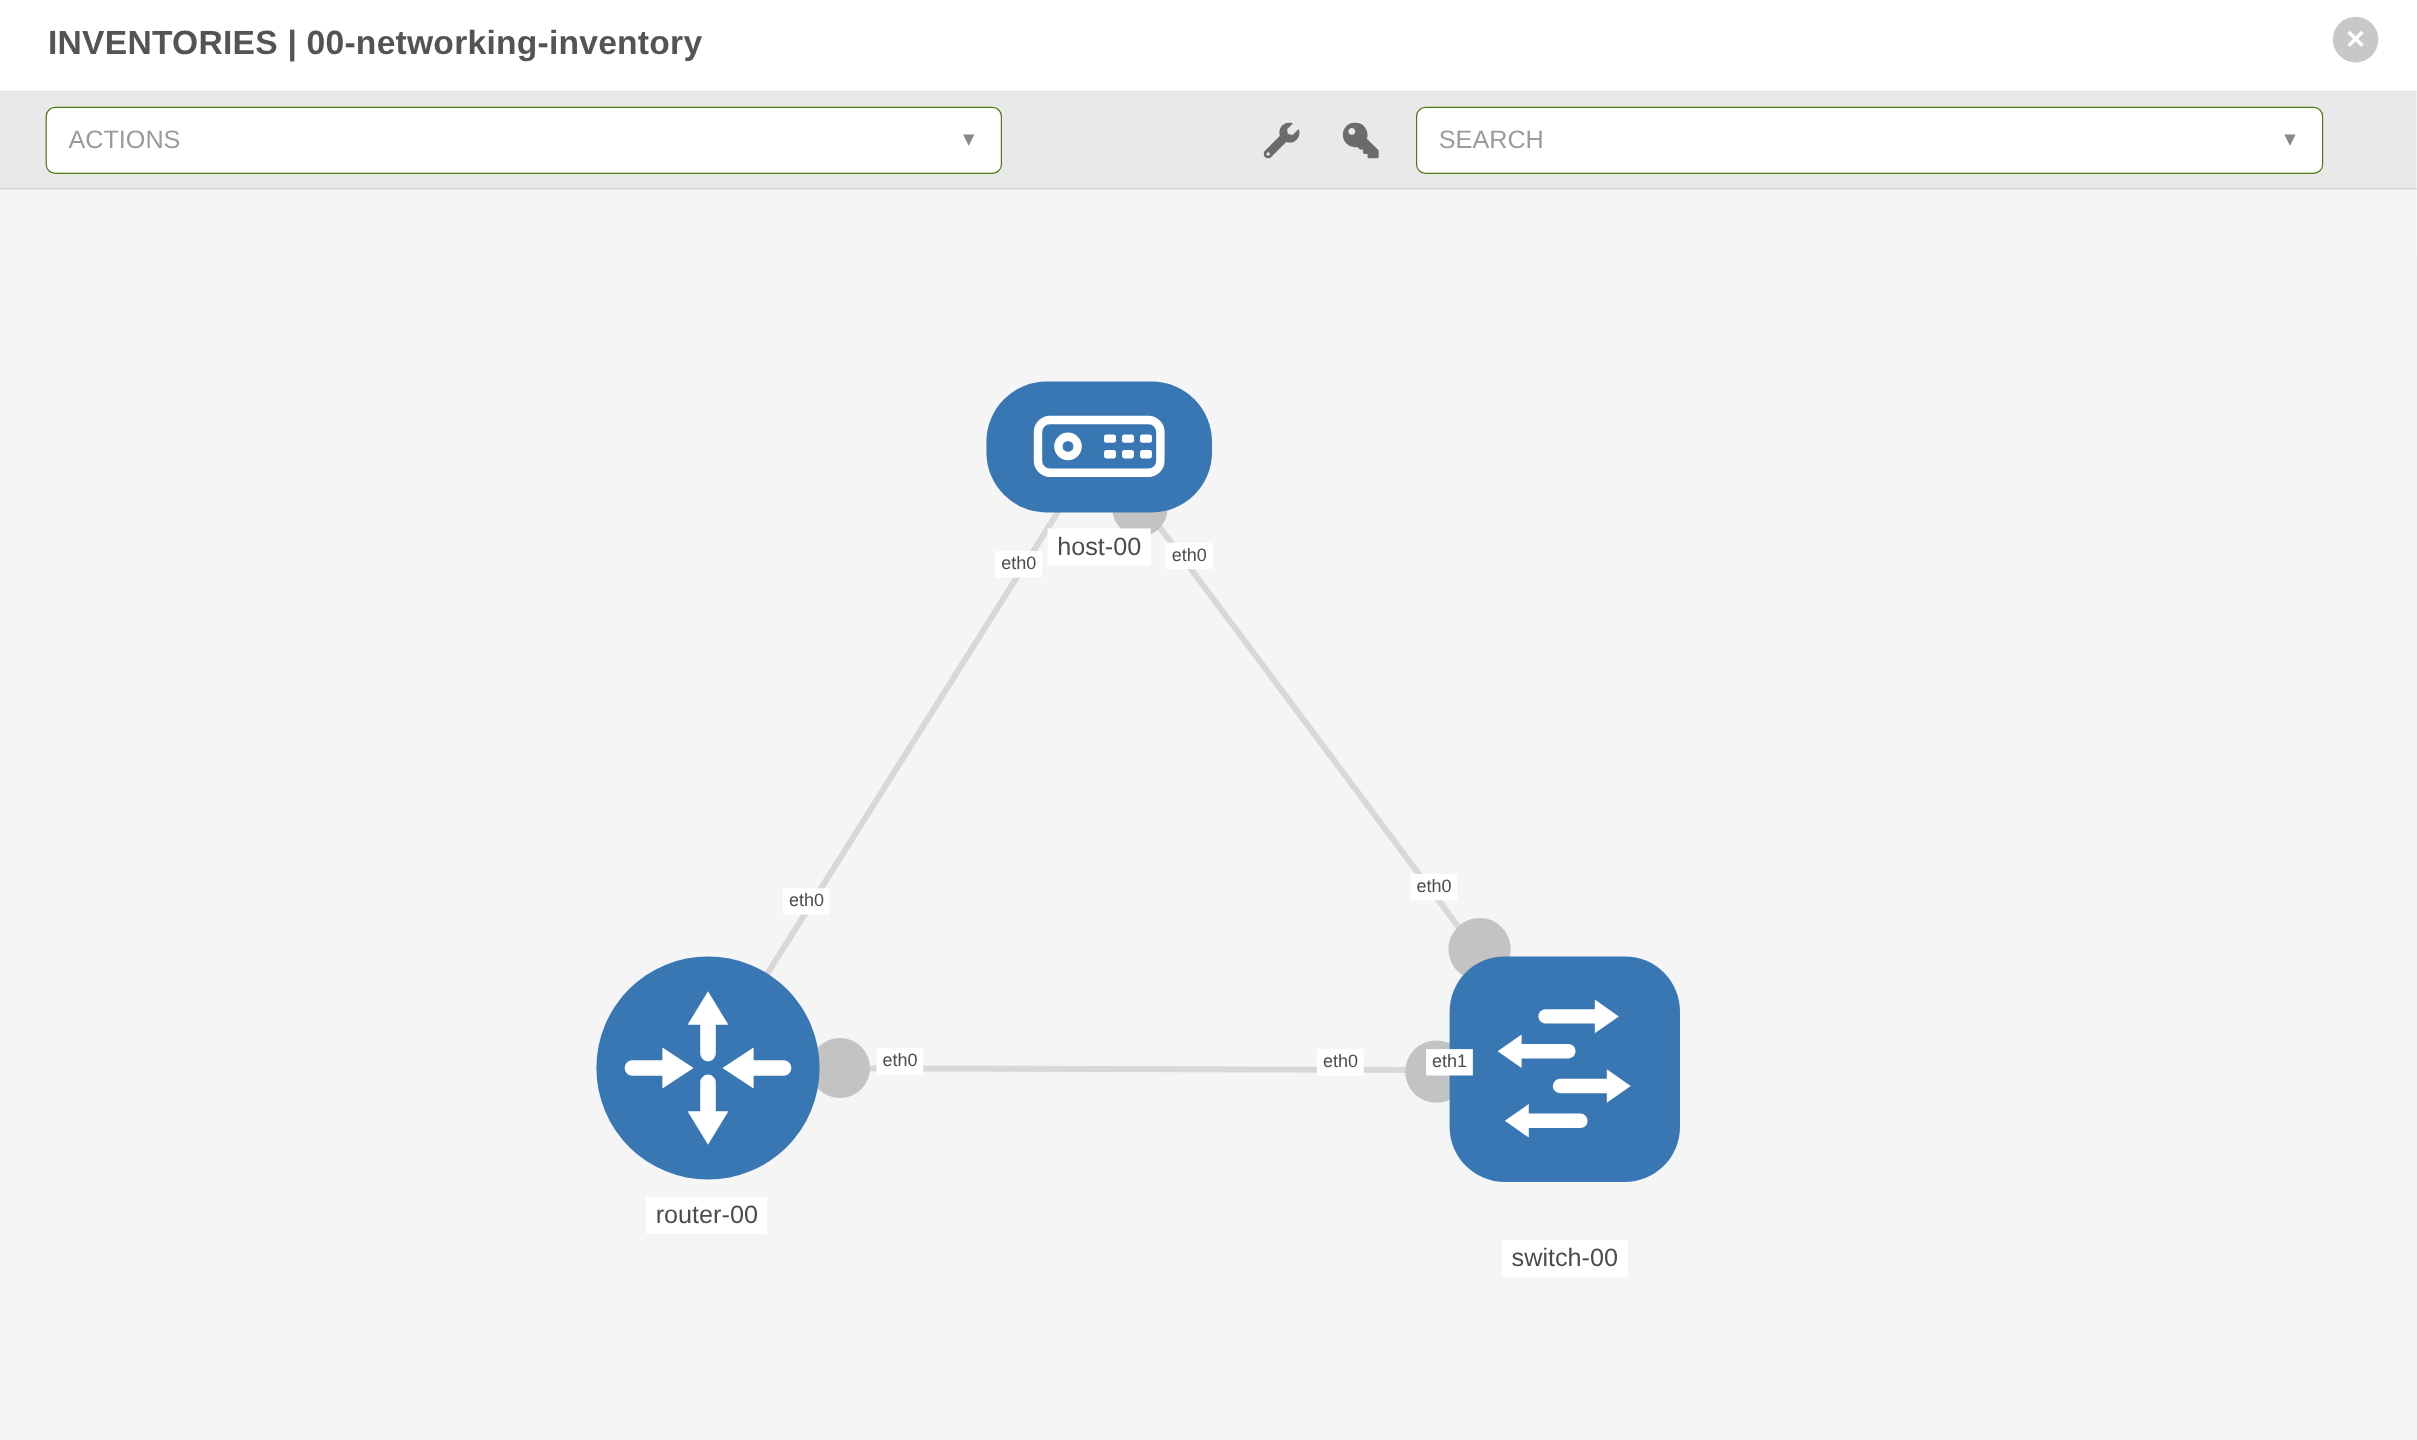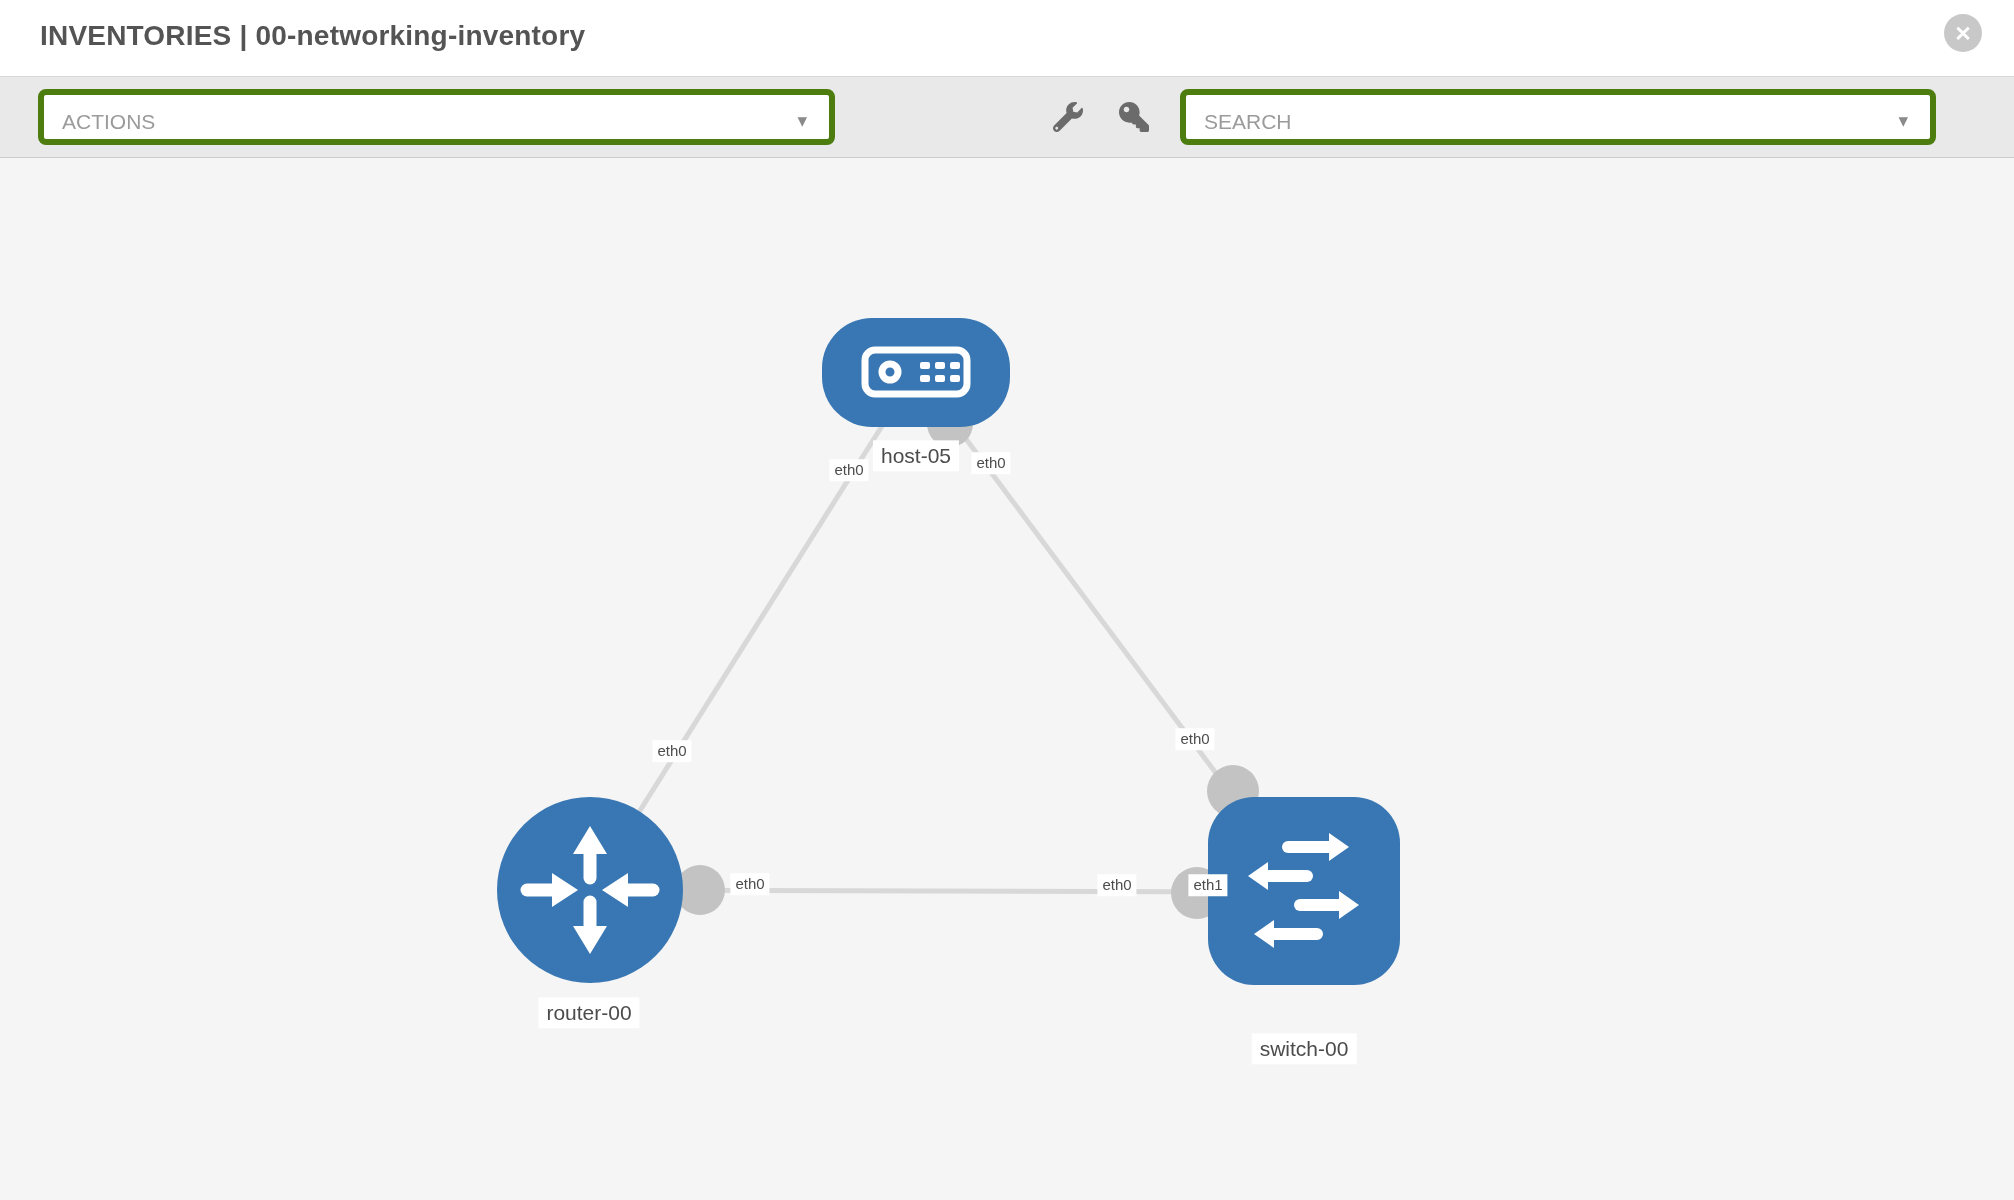--- a/index.html
+++ b/index.html
@@ -7,21 +7,21 @@
   .app{position:relative;width:2014px;height:1200px;overflow:hidden;background:#fff;}
 
   
   .header{position:absolute;top:0;left:0;right:0;height:76px;background:#fff;border-bottom:1px solid #d9d9d9;}
   .page-title{position:absolute;left:40px;top:20px;font-size:28px;font-weight:bold;color:#545454;letter-spacing:.2px;}
   .close-btn{position:absolute;right:32px;top:14px;width:38px;height:38px;border-radius:50%;background:#c8c8c8;
              display:flex;align-items:center;justify-content:center;color:#fff;font-size:21px;font-weight:bold;cursor:pointer;line-height:1;}
 
   
   .toolbar{position:absolute;top:77px;left:0;right:0;height:80px;background:#e9e9e9;border-bottom:1px solid #cccccc;}
-  .combo{position:absolute;top:12px;height:56px;background:#fff;border:6px solid #4d7c0f;border-radius:8px;box-sizing:border-box;cursor:pointer;}
+  .combo{position:absolute;top:12px;height:56px;background:#fff;border:1px solid #4d7c0f;border-radius:8px;box-sizing:border-box;cursor:pointer;}
   .combo-actions{left:38px;width:797px;}
   .combo-search{left:1180px;width:756px;}
   .combo-text{line-height:54px;padding-left:18px;font-size:21px;color:#9b9b9b;}
   .caret{position:absolute;right:22px;top:14px;font-size:19px;color:#8a8a8a;}
   .tool-icon{position:absolute;top:25px;width:32px;height:32px;cursor:pointer;}
   .tool-icon svg{width:30px;height:30px;fill:#6b6b6b;}
   .tool-wrench{left:1053px;}
   .tool-key{left:1119px;}
   .tool-key svg{transform:scaleX(-1);}
 
@@ -117,21 +117,21 @@
             <polygon points="-36,-29 -36,-1 -56,-15" stroke="none"></polygon>
           <line x1="-4" y1="14" x2="35" y2="14"></line> 
             <polygon points="35,0 35,28 55,14" stroke="none"></polygon>
           <line x1="13" y1="43" x2="-30" y2="43"></line>
             <polygon points="-30,29 -30,57 -50,43" stroke="none"></polygon>
         </g>
       </g>
     </svg>
 
     <div class="chip" style="left:849px;top:312px;">eth0</div>
-    <div class="chip node-label" style="left:916px;top:298px;">host-05</div>
+    <div class="chip node-label" style="left:916px;top:298px;">host-00</div>
     <div class="chip" style="left:991px;top:305px;">eth0</div>
 
     <div class="chip" style="left:672px;top:593px;">eth0</div>
     <div class="chip" style="left:1195px;top:581px;">eth0</div>
 
     <div class="chip" style="left:750px;top:726px;">eth0</div>
     <div class="chip" style="left:1117px;top:727px;z-index:1;">eth0</div>
     <div class="chip" style="left:1208px;top:727px;z-index:2;">eth1</div>
 
     <div class="chip node-label" style="left:589px;top:855px;">router-00</div>

